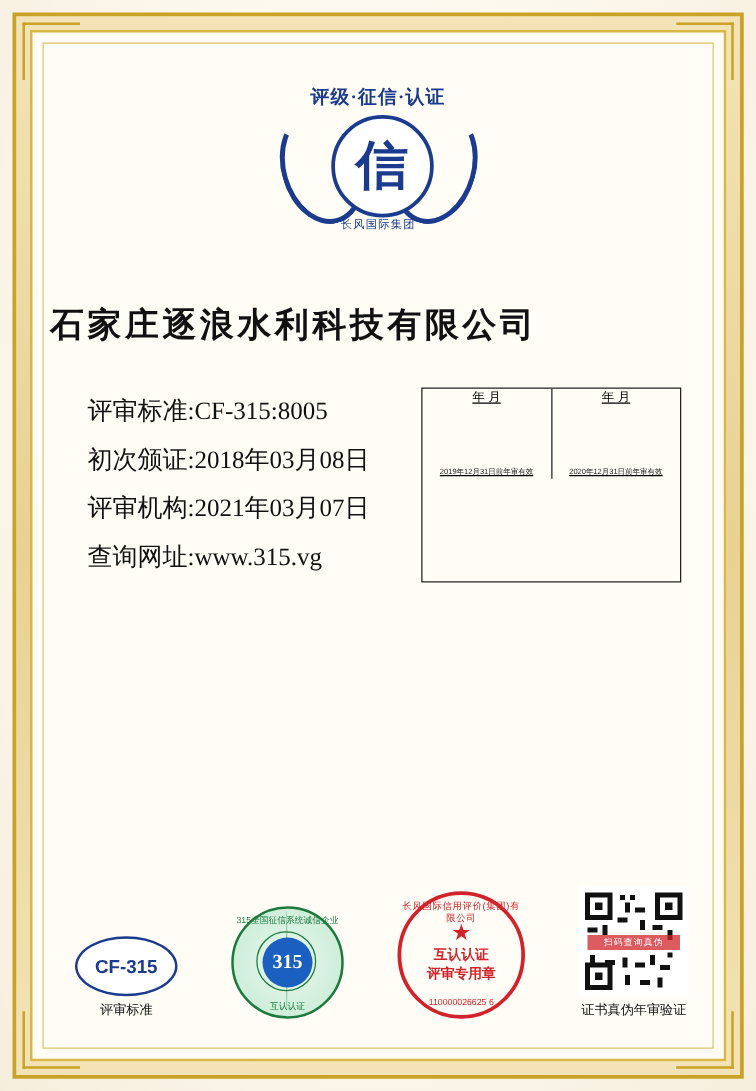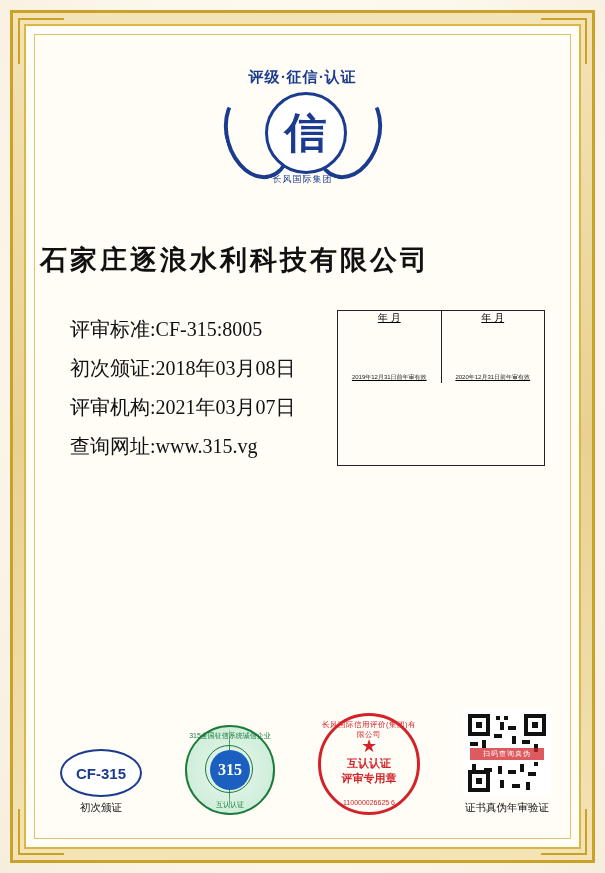--- a/index.html
+++ b/index.html
@@ -276,21 +276,21 @@
         </div>
       </div>
     </div>
 
     <div class="badges">
 
       <div class="badge">
         <div class="cf-oval">
           <span>CF-315</span>
         </div>
-        <div class="cap">初次颁证</div>
+        <div class="cap">评审标准</div>
       </div>
 
       <div class="badge">
         <div class="globe">
           <div class="ring-text">
             <span class="rt-top">315全国征信系统诚信企业</span>
             <span class="rt-bottom">互认认证</span>
           </div>
           <div class="g-center">315</div>
         </div>

